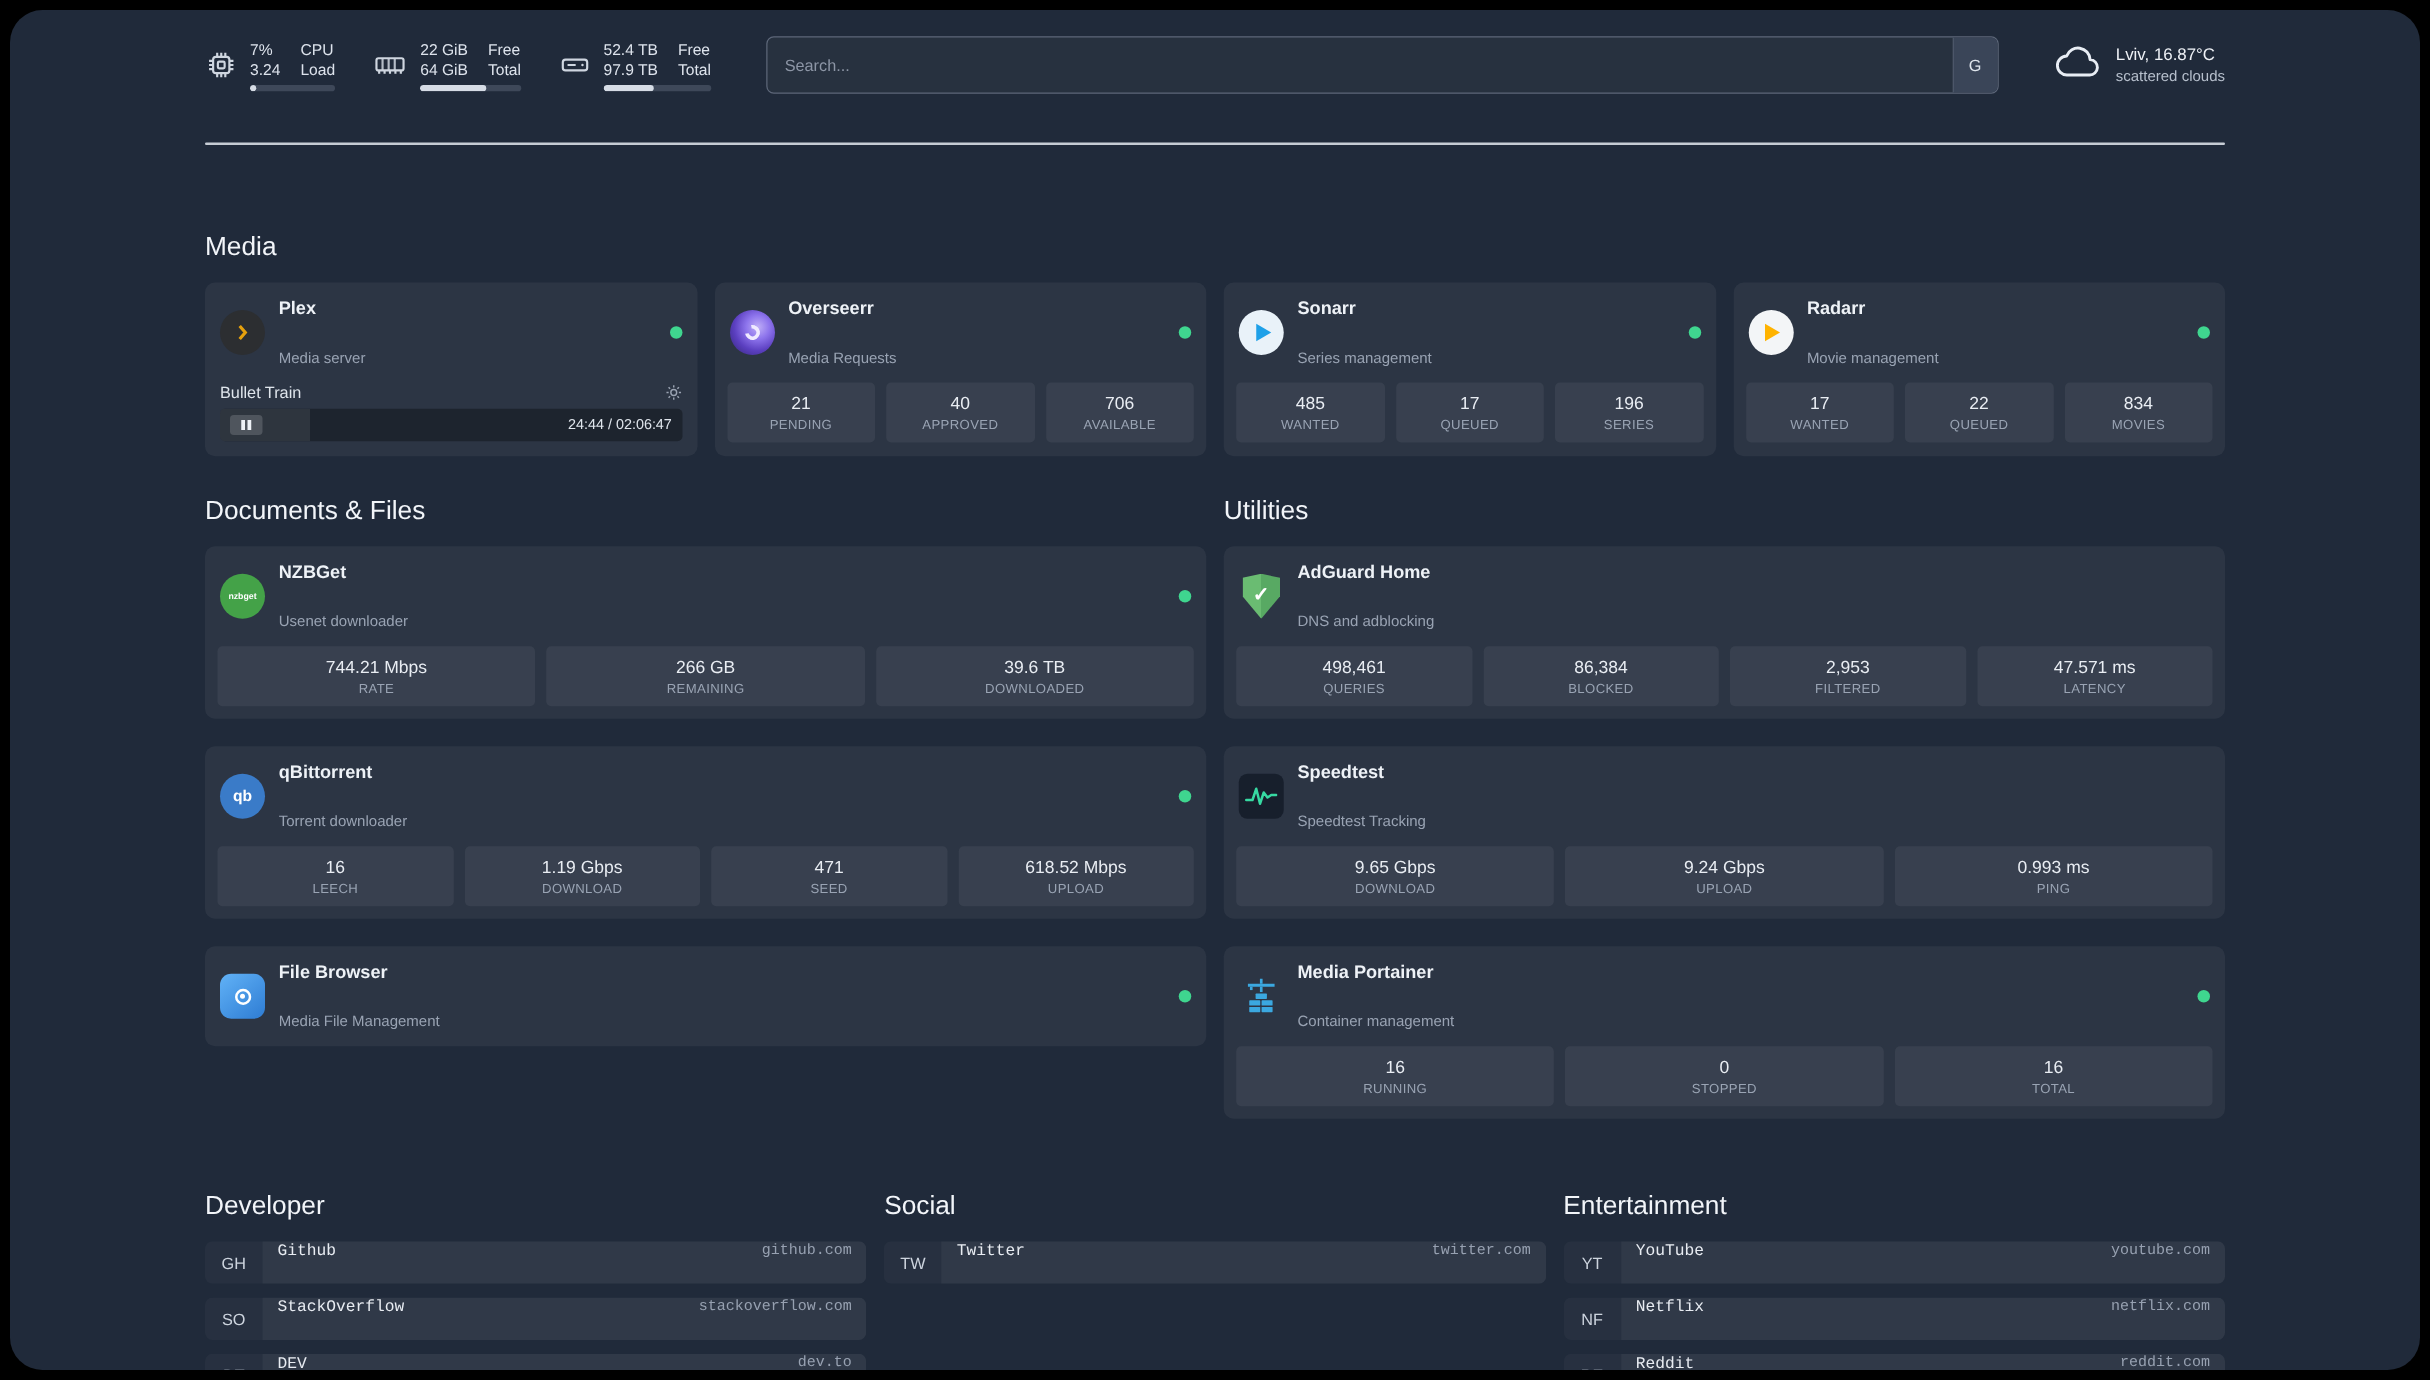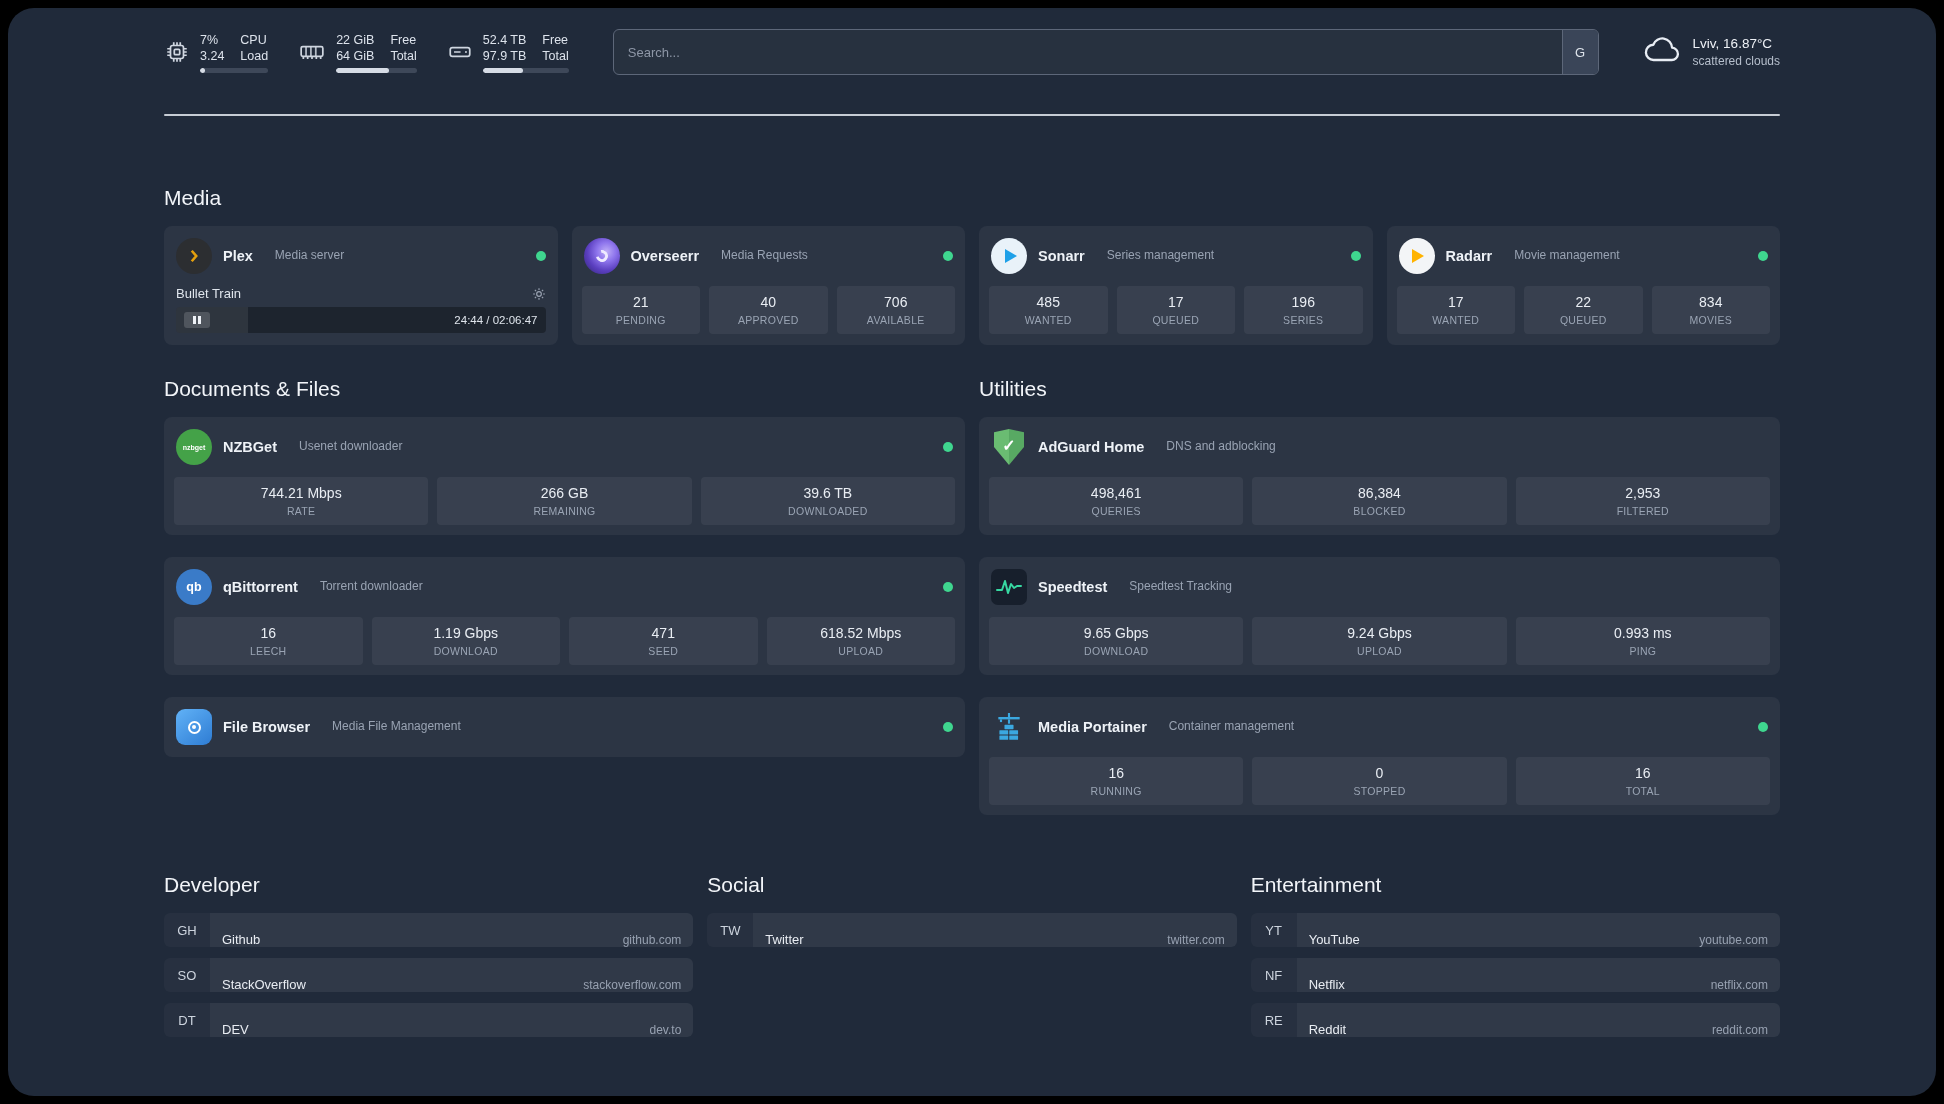--- a/index.html
+++ b/index.html
@@ -39,21 +39,21 @@
   
   .sec-title { font-size:21px; font-weight:500; color:#f2f5f9; line-height:28px; }
   .media-title { margin-top:68px; }
   .media-grid { display:grid; grid-template-columns:repeat(4,1fr); gap:14px; margin-top:14px; }
   .dual { display:grid; grid-template-columns:1fr 1fr; gap:14px; margin-top:30px; align-items:start; }
   .col-stack { display:flex; flex-direction:column; gap:22px; margin-top:14px; }
 
   
   .card { background:rgba(255,255,255,0.055); border-radius:8px; cursor:pointer; }
   .card-head { display:flex; align-items:center; gap:11px; padding:12px; }
-  .head-text { display:flex; flex-direction:row;gap:22px; }
+  .head-text { display:flex; flex-direction:column;gap:22px; }
   .svc-name { font-size:14.5px; font-weight:600; color:#eef2f7; line-height:18px; }
   .svc-sub { font-size:12px; color:#99a3b3; line-height:15px; margin-top:1px; }
   .dot { width:10px; height:10px; border-radius:50%; background:#3fd68f; margin-left:auto; flex:0 0 10px; }
   .stats { display:flex; gap:9px; padding:0 10px 10px; }
   .stat { flex:1; background:rgba(255,255,255,0.06); border-radius:4px; padding:8px 4px 7px; text-align:center; }
   .stat-value { font-size:14px; color:#e9edf3; line-height:17px; }
   .stat-label { font-size:10.5px; font-weight:400; letter-spacing:.3px; color:#9aa4b4;
                 margin-top:3px; text-transform:uppercase; line-height:13px; }
 
   
@@ -97,22 +97,22 @@
                 gap:2.5px; cursor:pointer; }
   .pause-chip i { width:2.5px; height:8px; background:#eef2f7; display:block; }
   .player-time { position:relative; font-size:11.5px; color:#dfe5ec;margin-left:45px; }
 
   
   .bm-grid { display:grid; grid-template-columns:repeat(3,1fr); gap:14px; margin-top:56px; }
   .bm-list { display:flex; flex-direction:column; gap:11px; margin-top:14px; }
   .bm { display:flex; height:34px; border-radius:6px; overflow:hidden; cursor:pointer; }
   .bm-abbr { width:46px; background:rgba(255,255,255,0.03); color:#cdd4de; font-size:13px;
              display:flex; align-items:center; justify-content:center; }
-  .bm-main { flex:1; background:rgba(255,255,255,0.075); display:flex; align-items:flex-end;
-             justify-content:space-between; padding:0 12px; }
+  .bm-main { flex:1; background:rgba(255,255,255,0.075); display:flex; align-items:flex-start;
+             justify-content:space-between; padding:0 12px;font-family:Liberation Mono, monospace; }
   .bm-name { font-size:13px; color:#e8ecf2; }
   .bm-url { font-size:12px; color:#97a1b1; }
 </style>
 </head>
 <body>
 
 <div class="dashboard">
  <div class="content">
 
   <header class="topbar">
@@ -431,20 +431,24 @@
               <div class="stat-value">498,461</div>
               <div class="stat-label">QUERIES</div>
             </div>
             <div class="stat">
               <div class="stat-value">86,384</div>
               <div class="stat-label">BLOCKED</div>
             </div>
             <div class="stat">
               <div class="stat-value">2,953</div>
               <div class="stat-label">FILTERED</div>
+            </div>
+            <div class="stat">
+              <div class="stat-value">47.571 ms</div>
+              <div class="stat-label">LATENCY</div>
             </div>
           </div>
         </div>
 
         <div class="card">
           <div class="card-head">
             <span class="svc-icon i-speed">
               <svg width="26" height="18" viewBox="0 0 26 18">
                     <polyline points="1,12 6,12 9,3 12,15 15,6 18,10 21,8 25,8" fill="none" stroke="#37d9a2" stroke-width="2" stroke-linejoin="round" stroke-linecap="round"></polyline>
                   </svg>

